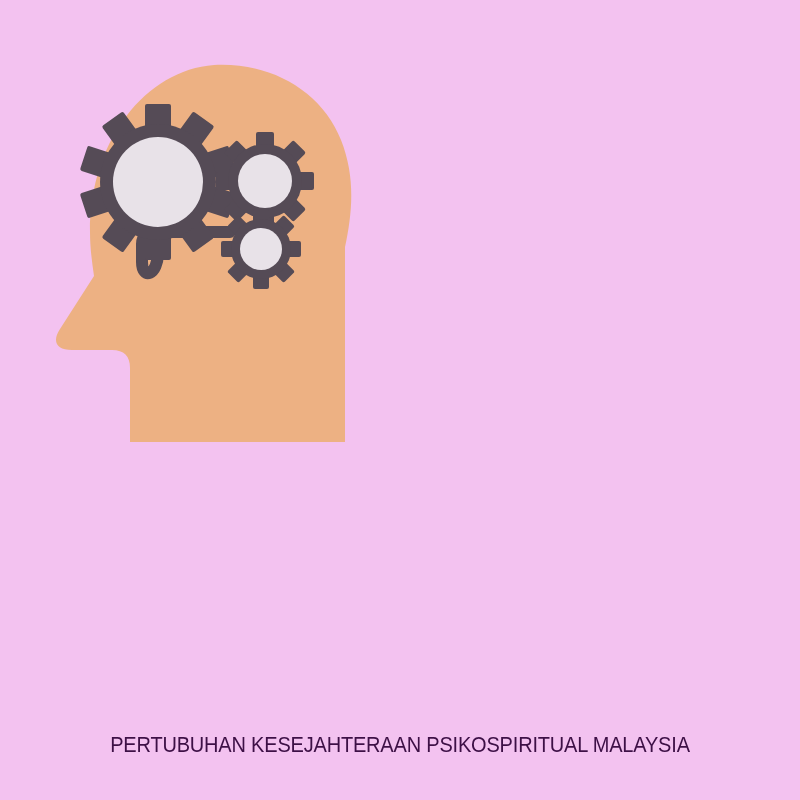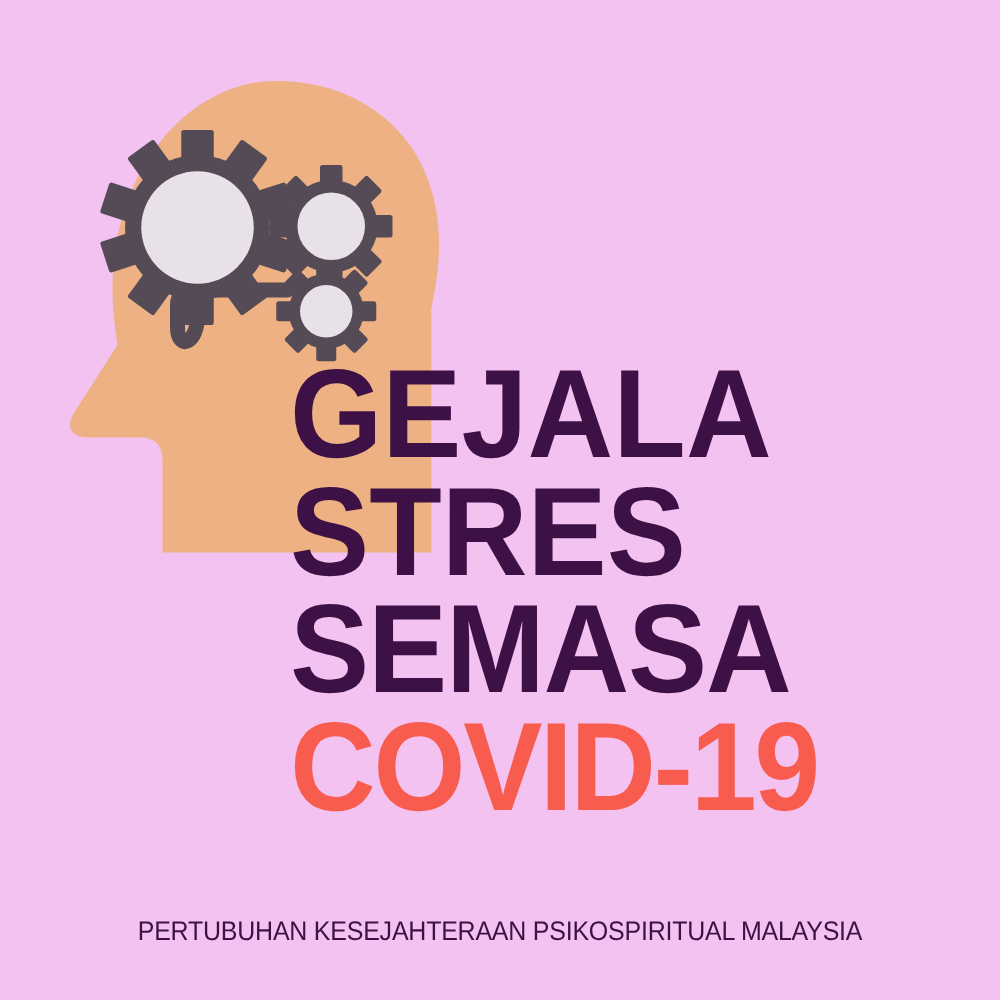--- a/index.html
+++ b/index.html
@@ -146,22 +146,16 @@
         <rect x="253" y="209" width="16" height="40" rx="2" transform="rotate(180 261 249)"></rect>
         <rect x="253" y="209" width="16" height="40" rx="2" transform="rotate(225 261 249)"></rect>
         <rect x="253" y="209" width="16" height="40" rx="2" transform="rotate(270 261 249)"></rect>
         <rect x="253" y="209" width="16" height="40" rx="2" transform="rotate(315 261 249)"></rect>
       </g>
       <circle cx="261" cy="249" r="30" fill="#554B56"></circle>
       <circle cx="261" cy="249" r="21" fill="#E8E2E8"></circle>
     </g>
   </svg>
 
-  <div id="headline-block">
-    <span class="headline-line headline-dark" id="line-gejala">GEJALA</span>
-    <span class="headline-line headline-dark" id="line-stres">STRES</span>
-    <span class="headline-line headline-dark" id="line-semasa">SEMASA</span>
-    <span class="headline-line headline-accent" id="line-covid">COVID-19</span>
-  </div>
 
   <div id="footer-text">PERTUBUHAN KESEJAHTERAAN PSIKOSPIRITUAL MALAYSIA</div>
 
 </div>
 
 </body></html>

